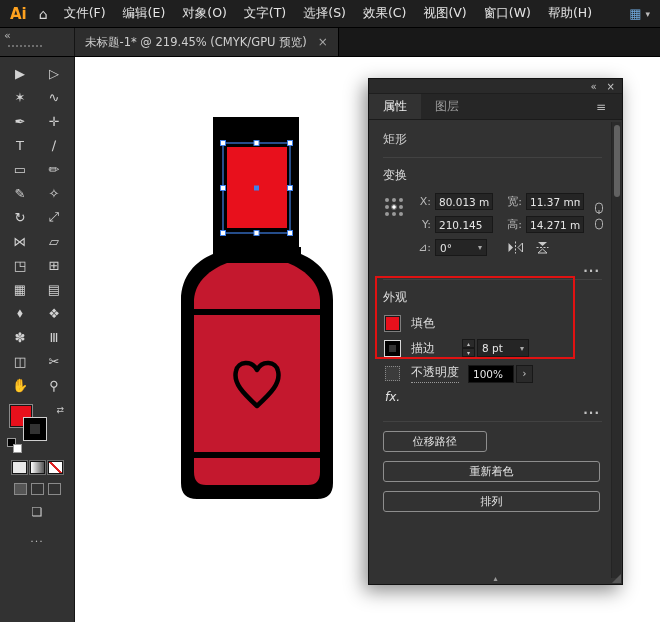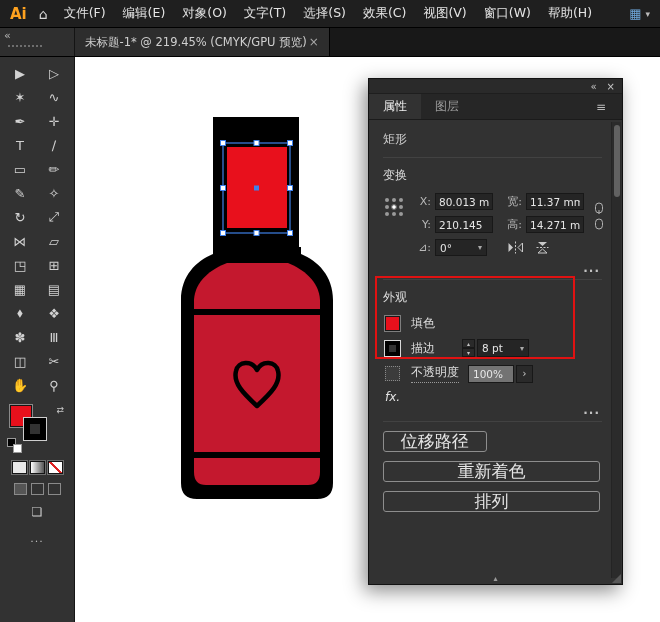--- a/index.html
+++ b/index.html
@@ -19,21 +19,21 @@
   .ws-grid { color:#6fa8dc; font-size:13px; }
   .ws-caret { color:#bbb; font-size:9px; }
 
   
   .tabbar { position:absolute; left:0; top:28px; width:660px; height:29px;
             background:#181818; border-bottom:1px solid #000; display:flex; }
   .tabbar-left { width:75px; height:100%; background:#2f2f2f; position:relative;
                  border-right:1px solid #141414; }
   .tb-collapse { position:absolute; left:4px; top:1px; color:#b8b8b8; font-size:11px; }
   .tb-grip { position:absolute; left:8px; top:17px; width:34px; border-top:2px dotted #6e6e6e; }
-  .doc-tab { display:flex; align-items:center; gap:2px; background:#2d2d2d;
+  .doc-tab { display:flex; align-items:center; gap:11px; background:#2d2d2d;
              padding:0 10px; border-right:1px solid #000; color:#cfcfcf; font-size:11.5px; }
   .doc-close { color:#a8a8a8; font-size:12px; }
 
   
   .toolbar { position:absolute; left:0; top:57px; width:75px; height:565px;
              background:#323232; border-right:1px solid #161616;
              display:flex; flex-direction:column; align-items:center; }
   .tools { display:grid; grid-template-columns:26px 26px; column-gap:8px; margin-top:4px; }
   .tool { width:26px; height:24px; display:flex; align-items:center; justify-content:center;
           color:#d2d2d2; font-size:13px; }
@@ -120,29 +120,29 @@
   .a-label { color:#dedede; font-size:12px; }
   .stepper { display:flex; flex-direction:column; width:13px; height:18px; margin-left:27px; }
   .stepper span { flex:1; display:flex; align-items:center; justify-content:center;
                   font-size:6px; color:#c3c3c3; background:#2a2a2a; border:1px solid #181818; }
   .w-select { width:52px; height:18px; margin-left:2px; background:#252525; border:1px solid #181818;
               display:flex; align-items:center; justify-content:space-between;
               padding:0 4px; color:#e6e6e6; font-size:10.5px; }
   .op-icon { width:15px; height:15px; border:1px dotted #8a8a8a; background:#3c3c3c;
              margin:0 11px 0 2px; }
   .op-label { color:#dedede; border-bottom:1px dotted #9a9a9a; padding-bottom:1px; }
-  .op-input { width:46px; height:18px; margin-left:9px; background:#737373; border:1px solid #181818;
+  .op-input { width:46px; height:18px; margin-left:9px; background:#000000; border:1px solid #181818;
               color:#e6e6e6; font-size:10.5px; padding:0 4px; font-family:"DejaVu Sans",sans-serif; }
   .op-btn { width:17px; height:18px; margin-left:2px; background:#2a2a2a; border:1px solid #181818;
             color:#cfcfcf; display:flex; align-items:center; justify-content:center; font-size:10px; }
   .fx { color:#e2e2e2; font-style:italic; margin:4px 0 2px 2px; }
 
   .qa-grid { display:grid; grid-template-columns:1fr 1fr; gap:9px 10px; padding-right:2px; }
   .qa-btn { height:21px; border:1px solid #8d8d8d; border-radius:3px; background:transparent;
-            color:#e6e6e6; font-size:17px; display:flex; align-items:center; justify-content:center;
+            color:#e6e6e6; font-size:11px; display:flex; align-items:center; justify-content:center;
             font-family:"DejaVu Sans",sans-serif; }
   .qa-btn.wide { grid-column:1 / -1; }
 
   .p-scroll { position:absolute; right:1px; top:43px; width:10px; height:456px;
               background:#2b2b2b; border-left:1px solid #242424; }
   .p-scroll .thumb { position:absolute; top:3px; left:2px; width:6px; height:72px;
                      background:#616161; border-radius:3px; }
   .p-bottom-arrow { position:absolute; bottom:1px; left:50%; transform:translateX(-50%);
                     color:#9a9a9a; font-size:8px; line-height:9px; }
   .p-resize { position:absolute; right:1px; bottom:1px; width:0; height:0;

